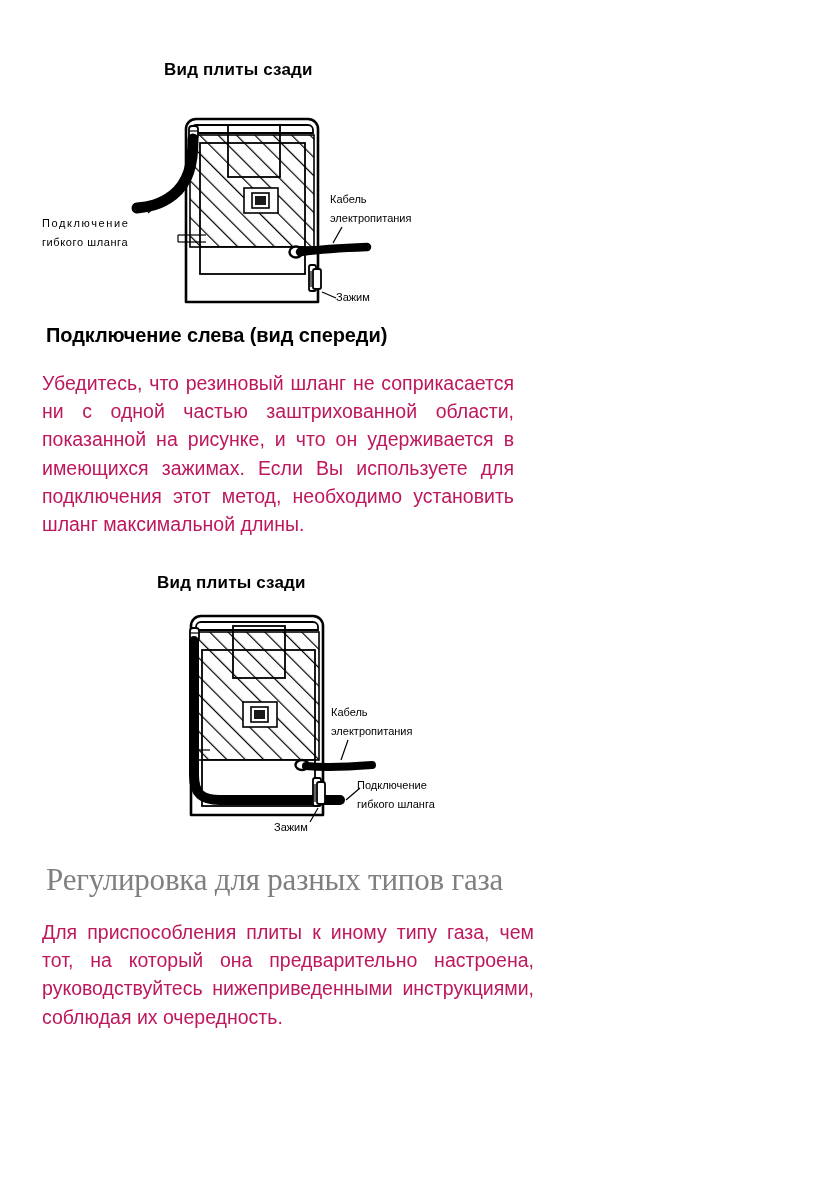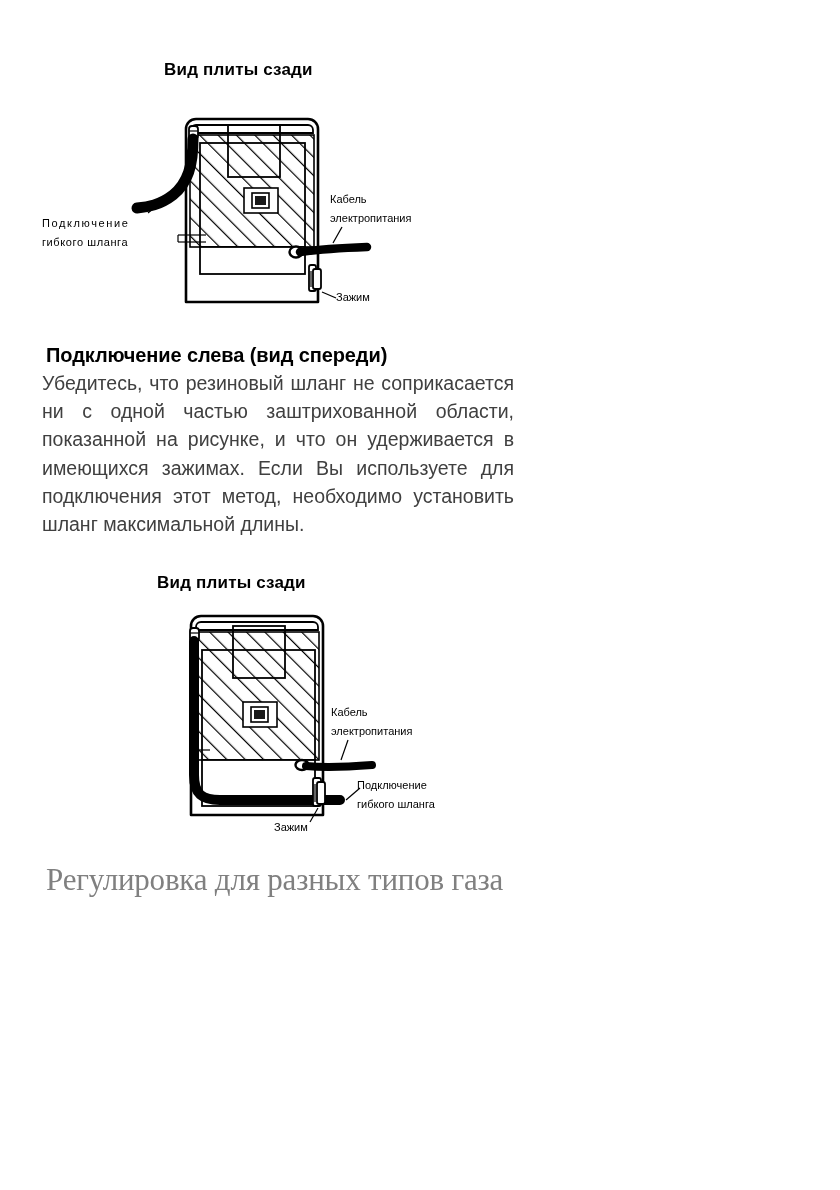--- a/index.html
+++ b/index.html
@@ -50,21 +50,21 @@
     letter-spacing: -0.2px;
     white-space: nowrap;
   }
 
   .body-par {
     position: absolute;
     font-size: 19.5px;
     line-height: 28.2px;
     text-align: justify;
     text-justify: inter-word;
-    color: #404040;
+    color: #be185d;
   }
   .body-par p { margin: 0; }
 
   
   .dlabel {
     position: absolute;
     font-size: 11px;
     line-height: 19px;
     white-space: nowrap;
   }
@@ -157,21 +157,21 @@
     <div style="letter-spacing:0.6px;">гибкого шланга</div>
   </div>
 
   <div class="dlabel" style="left:330px; top:190px;">
     <div class="spaced">Кабель</div>
     <div>электропитания</div>
   </div>
 
   <div class="dlabel" style="left:336px; top:288px;">Зажим</div>
 
-  <div class="section-heading" style="left:46px; top:344px;text-align:right;">Подключение слева (вид спереди)</div>
+  <div class="section-heading" style="left:46px; top:324px;text-align:right;">Подключение слева (вид спереди)</div>
 
   <div class="body-par" style="left:42px; top:369px; width:472px;">
     <p>Убедитесь, что резиновый шланг не соприкасается ни с одной частью заштрихованной области, показанной на рисунке, и что он удерживается в имеющихся зажимах. Если Вы используете для подключения этот метод, необходимо установить шланг максимальной длины.</p>
   </div>
 
   <div class="fig-title" style="left:157px; top:573px;">Вид плиты сзади</div>
 
   <div class="figure" style="left:150px; top:610px; width:370px; height:235px;">
     <svg width="370" height="235" viewBox="0 0 370 235" xmlns="http://www.w3.org/2000/svg">
       <defs>
@@ -242,14 +242,17 @@
 
   <div class="dlabel" style="left:357px; top:776px;">
     <div>Подключение</div>
     <div>гибкого шланга</div>
   </div>
 
   <div class="dlabel" style="left:274px; top:818px;">Зажим</div>
 
   <div class="gray-heading" style="left:46px; top:862px; color:#808080;">Регулировка для разных типов газа</div>
 
+  <div class="body-par" style="left:42px; top:918px; width:492px;">
+    <p>Для приспособления плиты к иному типу газа, чем тот, на который она предварительно настроена, руководствуйтесь нижеприведенными инструкциями, соблюдая их очередность.</p>
+  </div>
 
 </div>
 
 </body></html>

